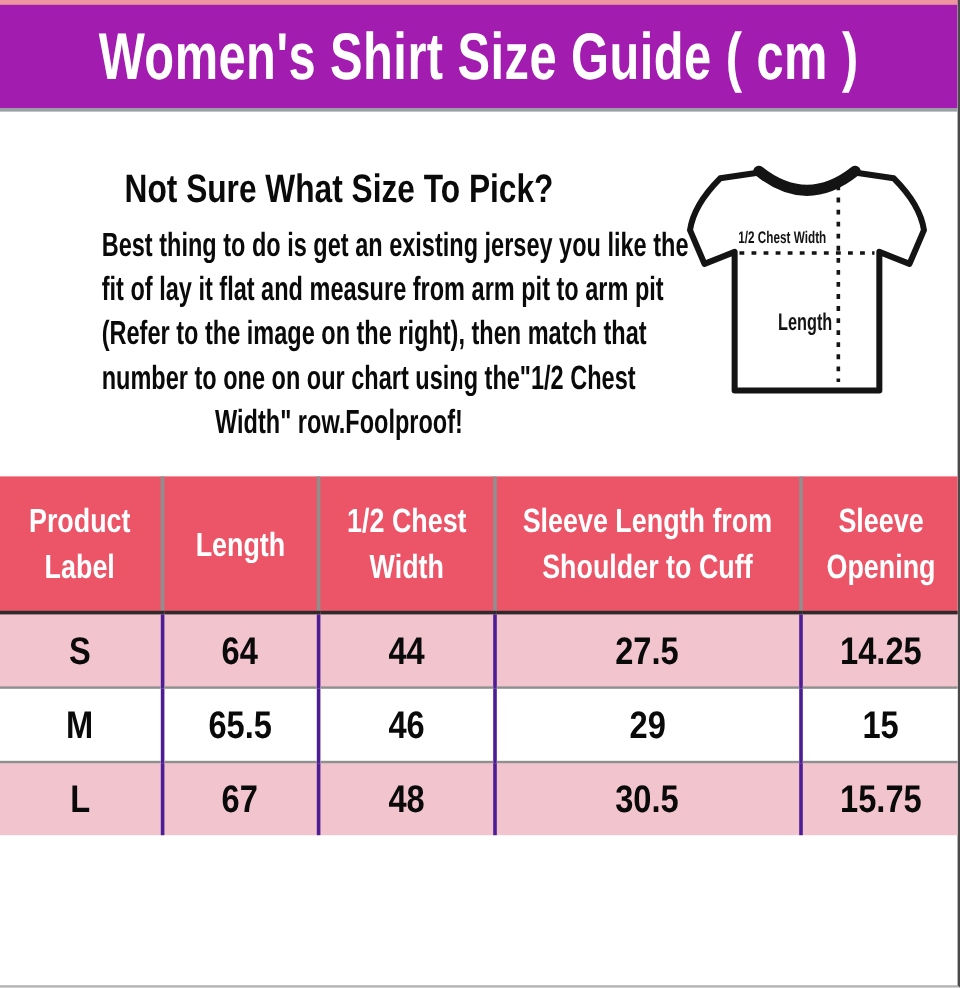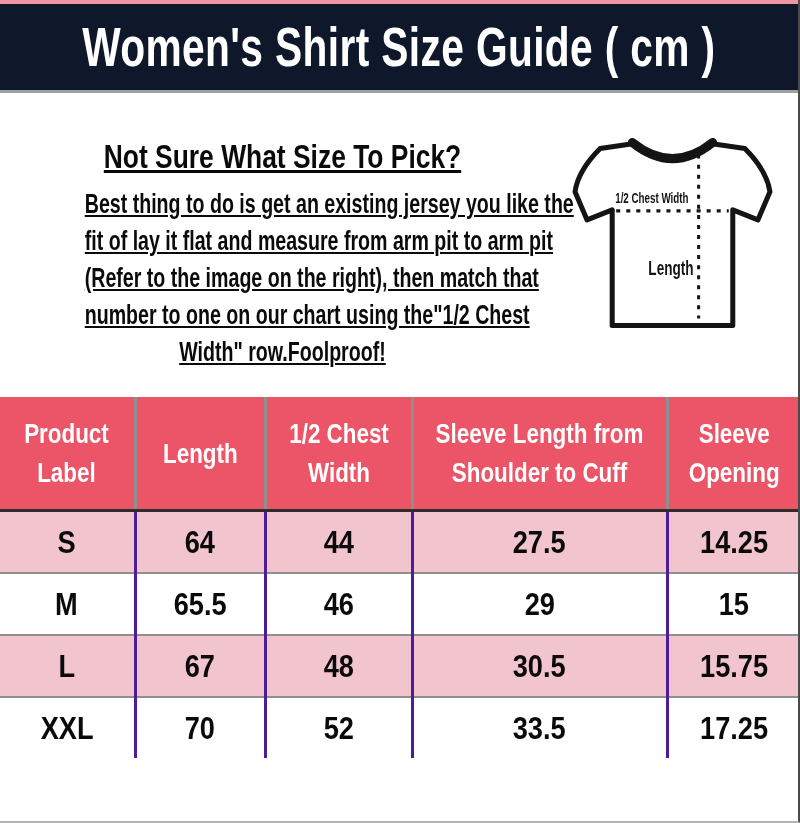--- a/index.html
+++ b/index.html
@@ -10,38 +10,38 @@
     font-family:"Liberation Sans",sans-serif;
     border-right:2px solid #4a4a4a;
     border-bottom:2px solid #b3b3b3;
     overflow:hidden;
   }
   .page{width:100%;height:100%;display:flex;flex-direction:column;}
 
   
   .banner{
     height:90px;flex:0 0 auto;
-    background:#0f172a;
+    background:#a21caf;
     border-top:4px solid #ee95a2;
     box-sizing:border-box;
     display:flex;align-items:center;justify-content:center;
   }
   .banner-text{
     color:#ffffff;font-weight:bold;font-size:55px;
     white-space:nowrap;display:inline-block;
     transform:scaleX(0.74);transform-origin:50% 50%;
     letter-spacing:0.5px;
   }
   .rule{height:3px;flex:0 0 auto;background:#9aa0a4;}
 
   
   .intro{position:relative;height:304px;flex:0 0 auto;}
   .intro-text{
     position:absolute;left:0;top:42px;width:565px;
-    text-align:center;color:#0a0a0a;font-weight:bold;text-decoration:underline;
+    text-align:center;color:#0a0a0a;font-weight:bold;
   }
   .intro-heading{
     margin:0 0 6px 0;font-size:33px;line-height:44px;
     white-space:nowrap;transform:scaleX(0.80);transform-origin:50% 50%;
   }
   .intro-line{
     font-size:28px;line-height:37px;white-space:nowrap;
     transform:scaleX(0.70);transform-origin:50% 50%;
   }
   .shirt-wrap{position:absolute;left:572px;top:28px;width:206px;height:230px;}
@@ -146,22 +146,15 @@
         <td><span class="cond-c">29</span></td>
         <td><span class="cond-c">15</span></td>
       </tr>
       <tr>
         <td><span class="cond-c">L</span></td>
         <td><span class="cond-c">67</span></td>
         <td><span class="cond-c">48</span></td>
         <td><span class="cond-c">30.5</span></td>
         <td><span class="cond-c">15.75</span></td>
       </tr>
-      <tr>
-        <td><span class="cond-c">XXL</span></td>
-        <td><span class="cond-c">70</span></td>
-        <td><span class="cond-c">52</span></td>
-        <td><span class="cond-c">33.5</span></td>
-        <td><span class="cond-c">17.25</span></td>
-      </tr>
     </tbody>
   </table>
 </div>
 
 </body></html>

